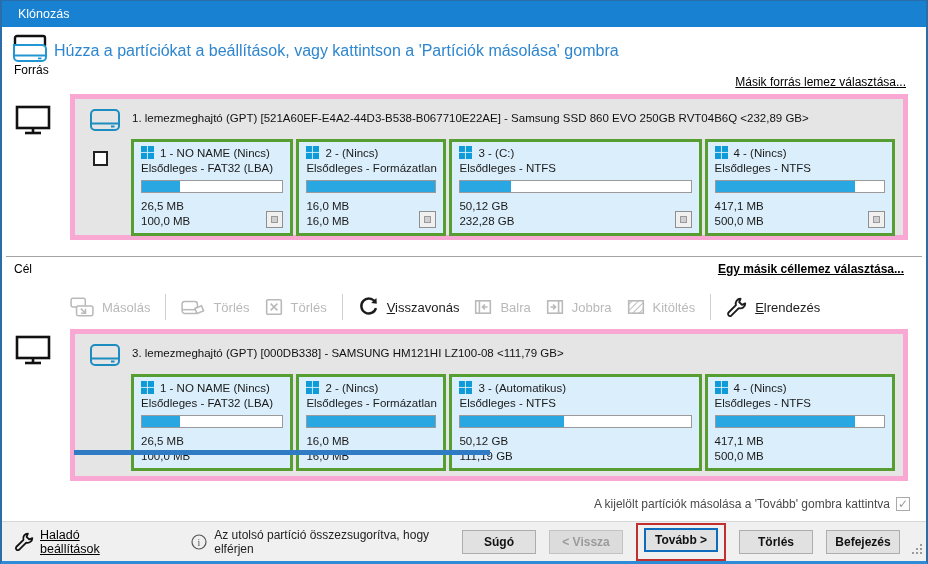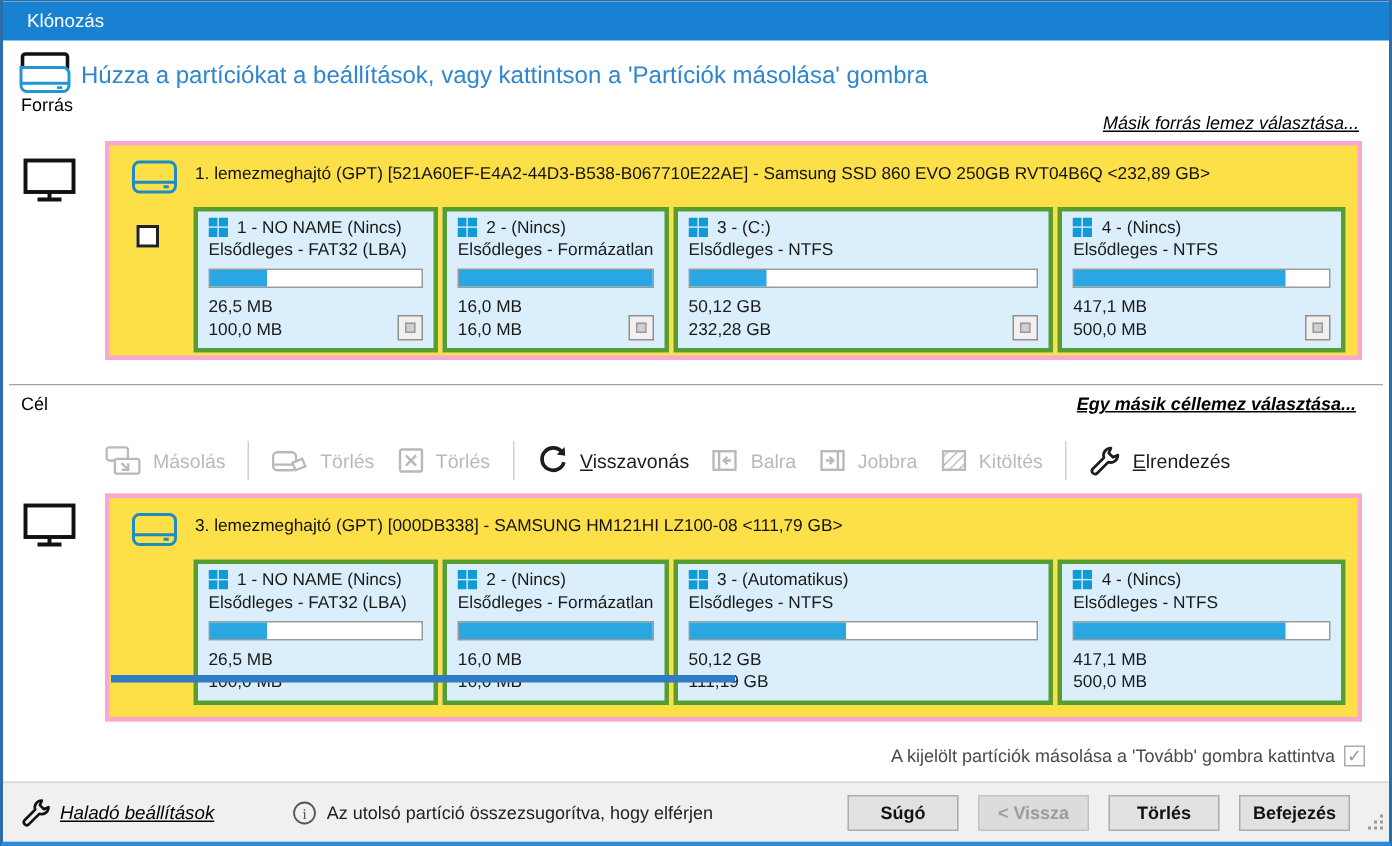--- a/index.html
+++ b/index.html
@@ -10,30 +10,30 @@
     border-style:solid;border-color:#2a6da8;border-width:1px 2px 3px 2px;
     border-bottom-color:#2e8bd5;overflow:hidden;
   }
   .titlebar{position:absolute;top:0;left:0;right:0;height:26px;background:#1981d2;
     color:#fff;font-size:12.5px;display:flex;align-items:center;padding-left:16px;}
   .clone-icon{position:absolute;left:8px;top:33px;}
   .instruction{position:absolute;left:52px;top:41px;font-size:16px;color:#2e86cf;white-space:nowrap;}
   .sec-label{position:absolute;left:12px;font-size:12px;color:#000;}
   .sec-label.forras{top:62px;}
   .sec-label.cel{top:261px;}
-  .applink{font-size:12px;color:#000;text-decoration:underline;cursor:pointer;font-style:italic;}
+  .applink{font-size:12px;color:#000;text-decoration:underline;cursor:pointer;}
   .src-link{position:absolute;right:20px;top:74px;}
   .tgt-link{position:absolute;right:22px;top:261px;font-weight:bold;}
   .monitor{position:absolute;left:13px;}
   .src-monitor{top:104px;}
   .tgt-monitor{top:334px;}
   .hsep{position:absolute;left:4px;right:4px;top:255px;height:2px;
     border-top:1px solid #a3a3a3;border-bottom:1px solid #fff;}
-  .disk-panel{position:absolute;left:68px;width:838px;background:#fde047;
-    border:3px solid #f9a8d4;padding:6px 8px 8px 13px;}
+  .disk-panel{position:absolute;left:68px;width:838px;background:#e5e5e5;
+    border:5px solid #f9a8d4;padding:6px 8px 8px 13px;}
   .src-panel{top:93px;height:146px;}
   .tgt-panel{top:328px;height:152px;}
   .panel-head{display:flex;gap:10px;align-items:flex-start;}
   .head-title{font-size:11.5px;color:#111;margin-top:7px;white-space:nowrap;overflow:hidden;}
   .panel-body{display:flex;}
   .panel-gutter{width:43px;padding-top:12px;}
   .src-check{width:15px;height:15px;border:2px solid #222;background:#fff;display:block;margin-left:5px;}
   .parts-row{flex:1;display:flex;gap:3px;height:97px;}
   .part{border:3px solid #569d32;background:#daeefb;padding:4px 7px 5px;
     display:flex;flex-direction:column;min-width:0;overflow:hidden;}
@@ -455,20 +455,23 @@
         <svg viewBox="0 0 16 16" width="16" height="16">
           <circle cx="8" cy="8" r="7" fill="none" stroke="#555" stroke-width="1.2"></circle>
           <text x="8" y="11.7" font-size="10" text-anchor="middle" fill="#555" font-family="Liberation Serif, serif">i</text>
         </svg>
       </span>
       <span class="status-text">Az utolsó partíció összezsugorítva, hogy elférjen</span>
     </span>
     <div class="footer-buttons" id="footer-buttons">
         <button class="btn">Súgó</button>
         <button class="btn disabled" disabled="">&lt; Vissza</button>
+        <div class="annotation-box">
+          <button class="btn focused">Tovább &gt;</button>
+        </div>
         <button class="btn">Törlés</button>
         <button class="btn">Befejezés</button>
       </div>
     <span class="grip">
       <svg viewBox="0 0 12 12" width="12" height="12" fill="#9a9a9a">
         <rect x="9" y="1" width="2" height="2"></rect>
           <rect x="9" y="5" width="2" height="2"></rect>
           <rect x="9" y="9" width="2" height="2"></rect>
         <rect x="5" y="5" width="2" height="2"></rect>
           <rect x="5" y="9" width="2" height="2"></rect>

